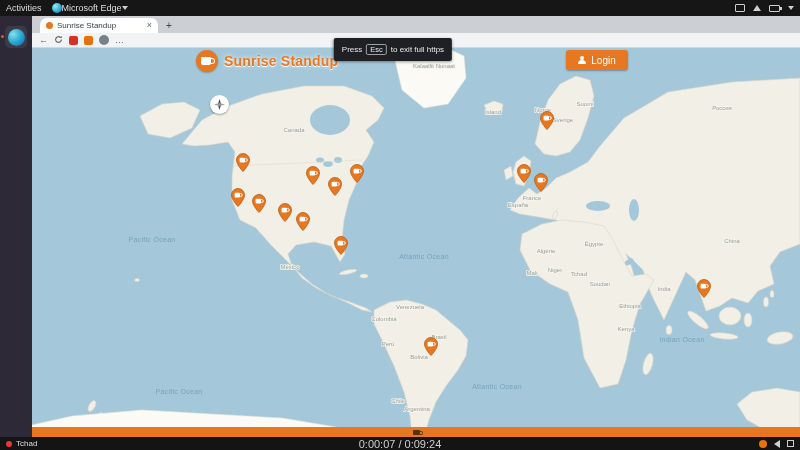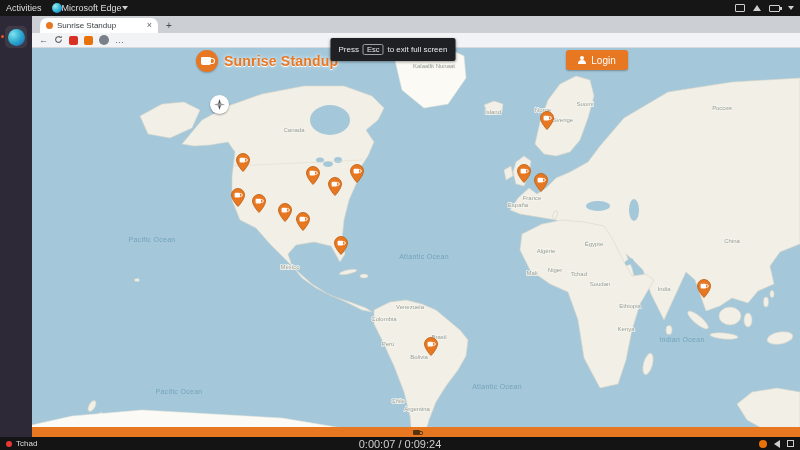--- a/index.html
+++ b/index.html
@@ -130,21 +130,21 @@
   <div class="dock-item">
     <span class="run-dot"></span>
     <span class="edge-logo"></span>
   </div>
 </div>
 
 <div class="window">
   <div class="toast">
     <span>Press</span>
     <span class="keycap">Esc</span>
-    <span>to exit full screen</span>
+    <span>to exit full https</span>
   </div>
 
   <div class="tabstrip">
     <div class="tab">
       <span class="favicon"></span>
       <span class="tab-title">Sunrise Standup</span>
       <span class="tab-close">×</span>
     </div>
     <div class="newtab">+</div>
   </div>

